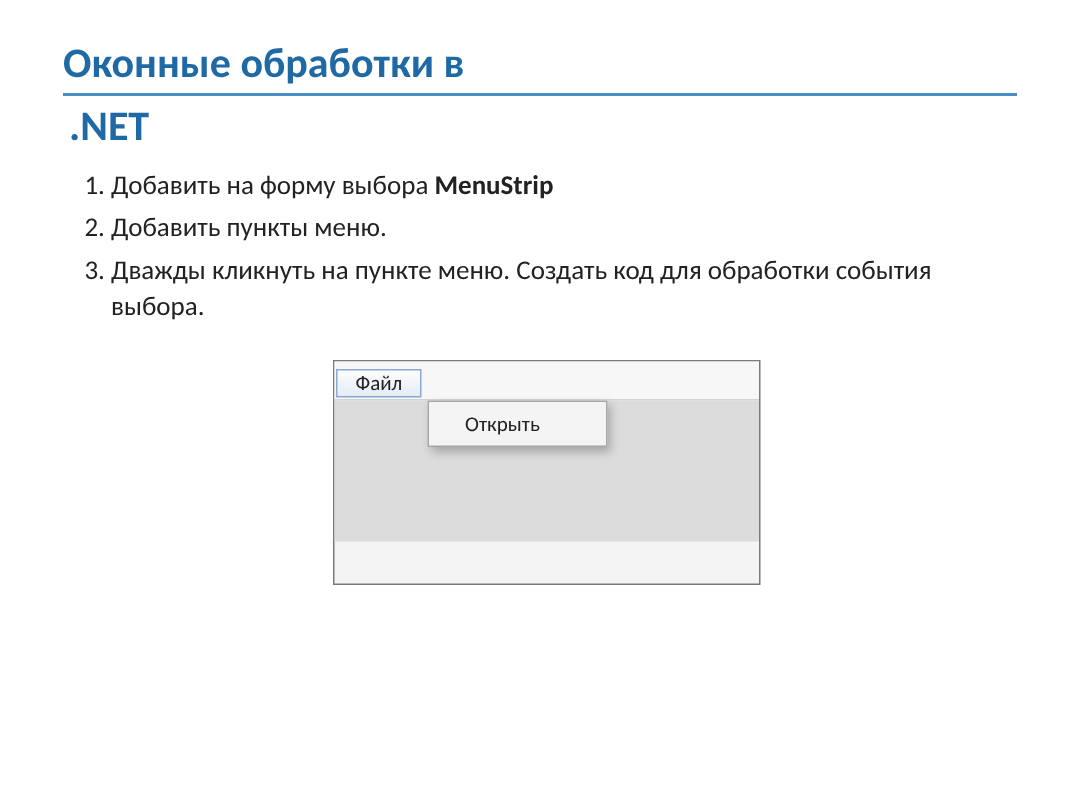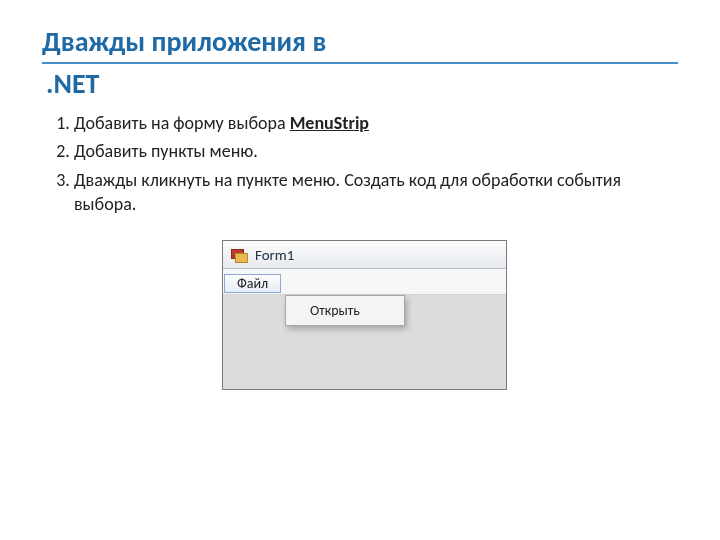--- a/index.html
+++ b/index.html
@@ -37,21 +37,21 @@
     color:#2467a0;
     margin:0 0 20px 0;
   }
   ol.steps {
     margin:0 0 0 10px;
     padding-left:22px;
     font-size:18px;
     color:#222;
   }
   ol.steps li { margin-bottom:4px; line-height:1.35; }
-  ol.steps b { font-weight:700;text-decoration:underline; }
+  ol.steps b { font-weight:700; }
 
   
   .mock-wrap {
     margin-top:24px;
     margin-left:180px;
     width:285px;
     height:150px;
     border:1px solid #7a7a7a;
     background:#f4f4f4;
     position:relative;
@@ -122,42 +122,38 @@
     padding:6px 18px 6px 24px;
     font-size:14px;
     color:#222;
     white-space:nowrap;
   }
 </style>
 </head>
 <body>
 
 <div class="slide">
-  <h1 class="title">Дважды приложения в</h1>
+  <h1 class="title">Оконные обработки в</h1>
   <hr class="title-rule">
   <div class="title-sub">.NET</div>
 
 
   <ol class="steps">
     <li>
       <span>Добавить на форму выбора </span><b>MenuStrip</b><span></span>
     </li>
     <li>
       <span>Добавить пункты меню.</span><b></b><span></span>
     </li>
     <li>
       <span>Дважды кликнуть на пункте меню. Создать код для обработки события выбора.</span><b></b><span></span>
     </li>
   </ol>
 
   <div class="mock-wrap">
-    <div class="mock-titlebar">
-      <span class="mock-icon"></span>
-      <span>Form1</span>
-    </div>
     <div class="mock-menubar">
       <div class="menu-top">Файл</div>
     </div>
     <div class="mock-client">
       <div class="dropdown">
         <div class="dropdown-item">Открыть</div>
       </div>
     </div>
   </div>
 </div>

